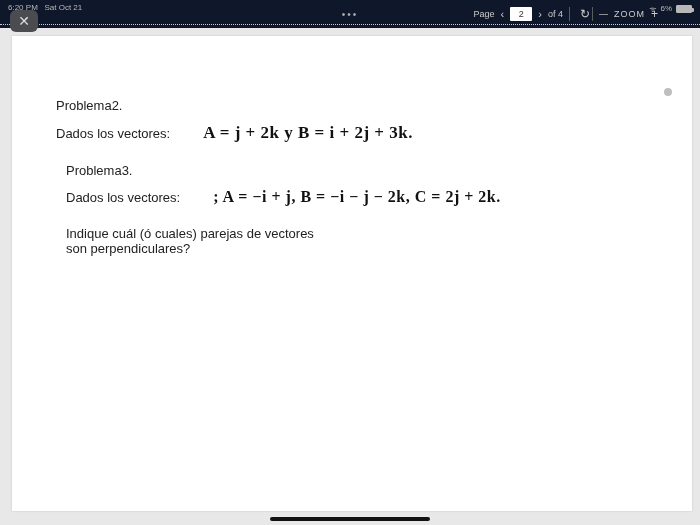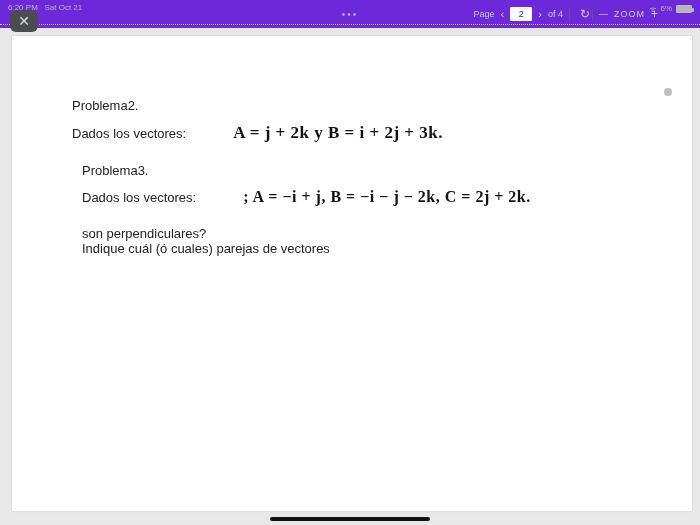--- a/index.html
+++ b/index.html
@@ -7,21 +7,21 @@
       width: 700px;
       height: 525px;
       background: #e8e8e8;
       font-family: -apple-system, BlinkMacSystemFont, "Segoe UI", Arial, sans-serif;
       overflow: hidden;
       position: relative;
     }
     .topbar {
       width: 100%;
       height: 28px;
-      background: #6d28d9;
+      background: #0f172a;
       color: #d0d0d0;
       display: flex;
       align-items: center;
       font-size: 9px;
       position: relative;
     }
     .status-left {
       position: absolute;
       left: 8px;
       top: 3px;
@@ -116,41 +116,40 @@
       z-index: 5;
     }
     .content-area {
       position: absolute;
       top: 36px;
       left: 12px;
       right: 8px;
       bottom: 14px;
       background: #fff;
       box-shadow: 0 0 2px rgba(0,0,0,.15);
-      padding-left: 16px;
     }
     .dotted-line {
       position: absolute;
       top: 24px;
       left: 0;
       right: 0;
       border-top: 1px dotted #ccc;
     }
     .gray-dot {
       position: absolute;
       top: 52px;
       right: 20px;
       width: 8px;
       height: 8px;
       background: #bebebe;
       border-radius: 50%;
     }
     .page-pad { padding: 32px 44px 20px 44px; }
     .ptitle { font-size: 13px; color: #222; margin-top: 30px; margin-bottom: 10px;}
-    .line1 { display: flex; align-items: baseline; gap: 30px; margin-bottom: 20px;}
+    .line1 { display: flex; align-items: baseline; gap: 16px; margin-bottom: 20px;}
     .lead { font-size: 13px; color: #222; }
     .math {
       font-family: "Times New Roman", serif;
       font-size: 17px;
       color: #111;
       font-weight: bold;
       letter-spacing: 0.5px;
       margin-left: 17px;
     }
     .instr { font-size: 13px; color: #222; margin-bottom: 26px;}
@@ -221,21 +220,21 @@
 
     <div class="indent">
       <div class="ptitle" style="margin-top:20px;">Problema3.</div>
 
       <div class="line1">
         <span class="lead">Dados los vectores:</span>
         <span class="math" style="font-size:16px;">; A = −i + j, B = −i − j − 2k, C = 2j + 2k.</span>
       </div>
 
       <div style="margin-top:18px;">
+        <div class="lead">Indique cuál (ó cuales) parejas de vectores</div>
         <div class="lead">son perpendiculares?</div>
-        <div class="lead">Indique cuál (ó cuales) parejas de vectores</div>
       </div>
     </div>
 
   </div>
 </div>
 
 <div class="home-indicator"></div>
 
 </body></html>

